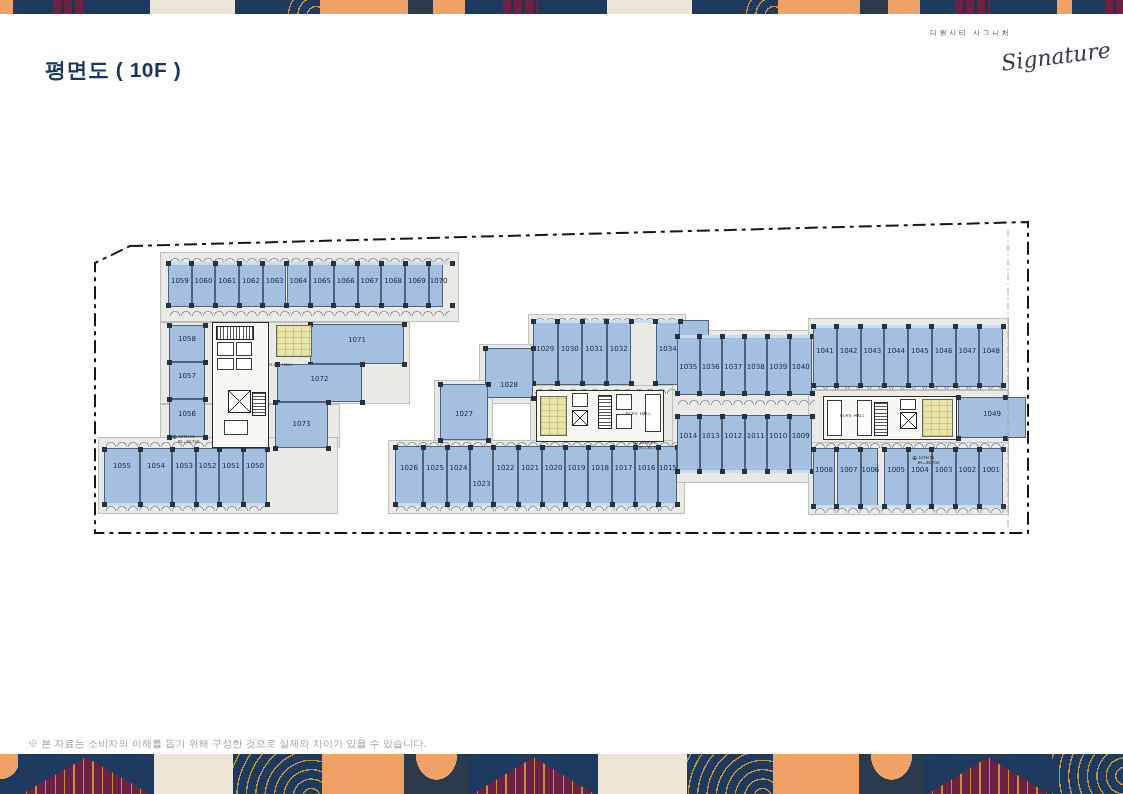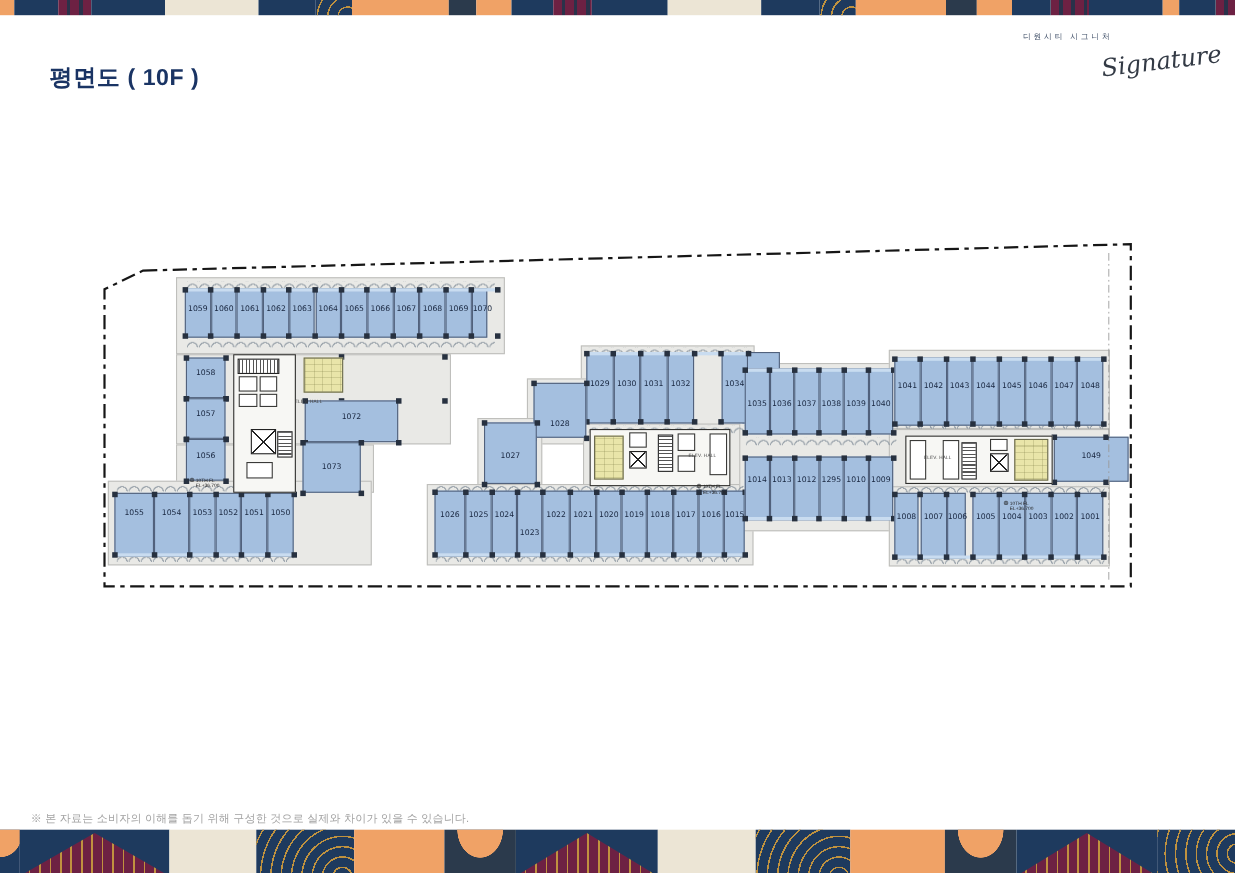--- a/index.html
+++ b/index.html
@@ -377,21 +377,21 @@
     <div class="unit" style="left: 677px; top: 415px; width: 22.5px; height: 58px;">
       <div class="lbl" style="top: calc(36% - 3px);">1014</div>
     </div>
     <div class="unit" style="left: 699.5px; top: 415px; width: 22.5px; height: 58px;">
       <div class="lbl" style="top: calc(36% - 3px);">1013</div>
     </div>
     <div class="unit" style="left: 722px; top: 415px; width: 22.5px; height: 58px;">
       <div class="lbl" style="top: calc(36% - 3px);">1012</div>
     </div>
     <div class="unit" style="left: 744.5px; top: 415px; width: 22.5px; height: 58px;">
-      <div class="lbl" style="top: calc(36% - 3px);">1295</div>
+      <div class="lbl" style="top: calc(36% - 3px);">1011</div>
     </div>
     <div class="unit" style="left: 767px; top: 415px; width: 22.5px; height: 58px;">
       <div class="lbl" style="top: calc(36% - 3px);">1010</div>
     </div>
     <div class="unit" style="left: 789.5px; top: 415px; width: 22.5px; height: 58px;">
       <div class="lbl" style="top: calc(36% - 3px);">1009</div>
     </div>
     <div class="wedge" style="left: 677px; top: 470px; width: 135px; height: 3px;"></div>
     <div class="col" style="left: 674.5px; top: 414px; width: 5px; height: 5px;"></div>
     <div class="col" style="left: 674.5px; top: 469px; width: 5px; height: 5px;"></div>
@@ -507,20 +507,23 @@
     <div class="col" style="left: 202.5px; top: 359.5px; width: 5px; height: 5px;"></div>
     <div class="col" style="left: 166.5px; top: 396.5px; width: 5px; height: 5px;"></div>
     <div class="col" style="left: 202.5px; top: 396.5px; width: 5px; height: 5px;"></div>
     <div class="unit" style="left: 169px; top: 399px; width: 36px; height: 38px;">
       <div class="lbl" style="top: calc(38% - 3px);">1056</div>
     </div>
     <div class="col" style="left: 166.5px; top: 396.5px; width: 5px; height: 5px;"></div>
     <div class="col" style="left: 202.5px; top: 396.5px; width: 5px; height: 5px;"></div>
     <div class="col" style="left: 166.5px; top: 434.5px; width: 5px; height: 5px;"></div>
     <div class="col" style="left: 202.5px; top: 434.5px; width: 5px; height: 5px;"></div>
+    <div class="unit" style="left: 310px; top: 324px; width: 94px; height: 40px;">
+      <div class="lbl" style="top: calc(40% - 3px);">1071</div>
+    </div>
     <div class="col" style="left: 307.5px; top: 321.5px; width: 5px; height: 5px;"></div>
     <div class="col" style="left: 401.5px; top: 321.5px; width: 5px; height: 5px;"></div>
     <div class="col" style="left: 307.5px; top: 361.5px; width: 5px; height: 5px;"></div>
     <div class="col" style="left: 401.5px; top: 361.5px; width: 5px; height: 5px;"></div>
     <div class="unit" style="left: 277px; top: 364px; width: 85px; height: 38px;">
       <div class="lbl" style="top: calc(38% - 3px);">1072</div>
     </div>
     <div class="col" style="left: 274.5px; top: 361.5px; width: 5px; height: 5px;"></div>
     <div class="col" style="left: 359.5px; top: 361.5px; width: 5px; height: 5px;"></div>
     <div class="col" style="left: 274.5px; top: 399.5px; width: 5px; height: 5px;"></div>

